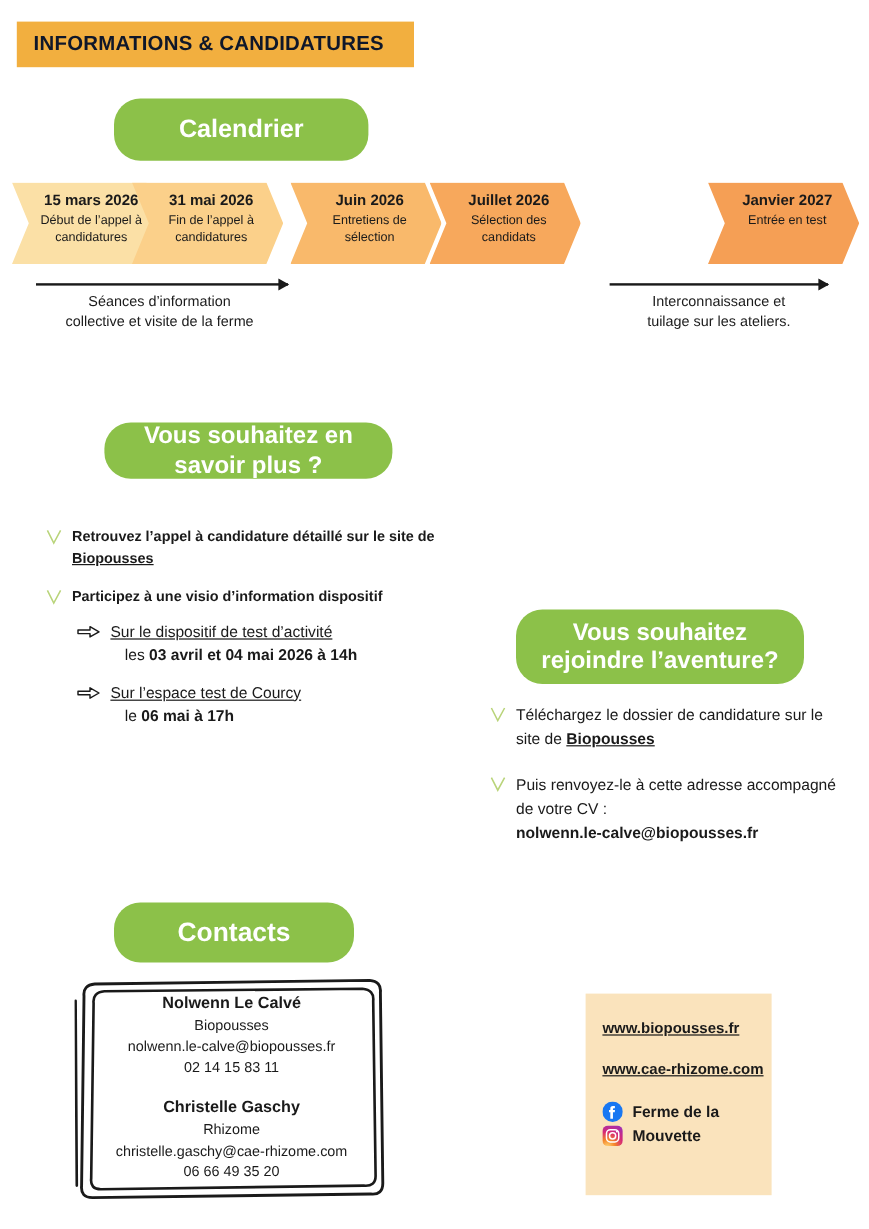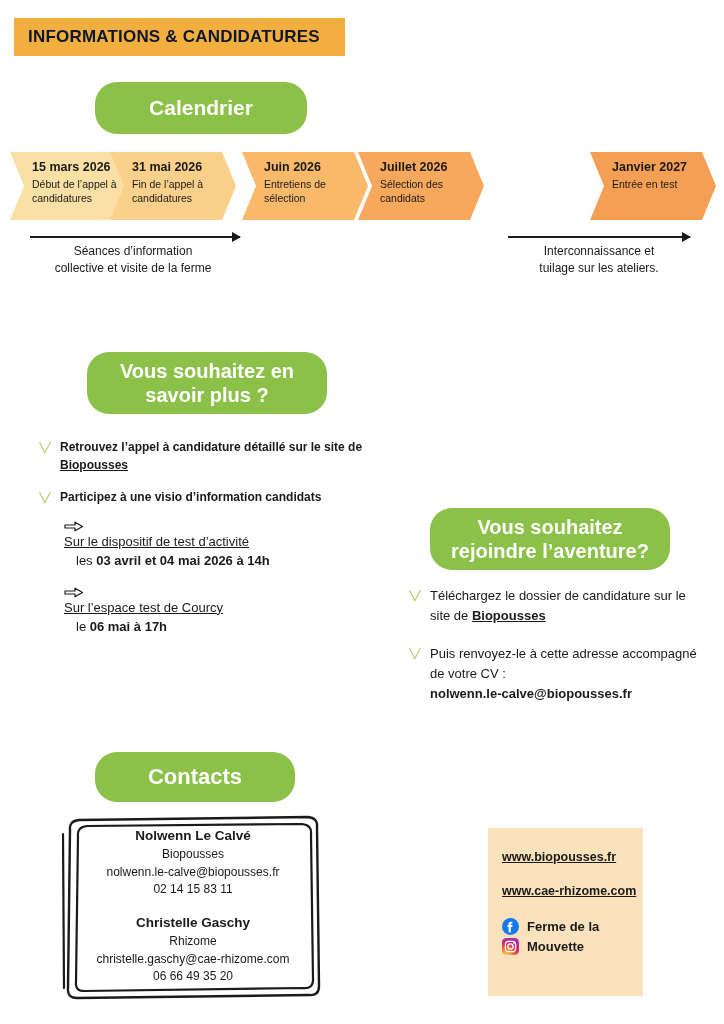--- a/index.html
+++ b/index.html
@@ -48,21 +48,21 @@
     justify-content: center;
     text-align: center;
     line-height: 1.22;
     box-sizing: border-box;
   }
   #pill-calendrier {
     left: 95px; top: 82px; width: 212px; height: 52px;
     font-size: 21px;
   }
   #pill-savoir {
-    left: 87px; top: 352px; width: 240px; height: 62px;
+    left: 87px; top: 352px; width: 240px; height: 47px;
     font-size: 20px;
   }
   #pill-rejoindre {
     left: 430px; top: 508px; width: 240px; height: 62px;
     font-size: 20px;
   }
   #pill-contacts {
     left: 95px; top: 752px; width: 200px; height: 50px;
     font-size: 22px;
   }
@@ -74,21 +74,21 @@
     top: 152px;
     width: 706px;
     height: 68px;
   }
   .chev {
     position: absolute;
     top: 0;
     height: 68px;
     box-sizing: border-box;
     padding: 7px 16px 0 22px;
-    text-align: left;
+    text-align: center;
     color: #1a1a1a;
     clip-path: polygon(0 0, calc(100% - 14px) 0, 100% 50%, calc(100% - 14px) 100%, 0 100%, 14px 50%);
   }
   .chev .cdate {
     font-size: 12.5px;
     font-weight: bold;
     line-height: 1.35;
     white-space: nowrap;
   }
   .chev .cdesc {
@@ -140,21 +140,20 @@
     margin-right: 6px;
     margin-top: 2px;
   }
   .check-icon svg { display: block; }
   .b-text { font-size: 12px; line-height: 1.52; }
 
   .sub-item {
     display: flex;
     align-items: flex-start;
     margin: 0 0 12px 26px;
-    flex-direction: column;
   }
   .arrow-icon {
     flex: 0 0 auto;
     width: 22px;
     margin-right: 6px;
     margin-top: 4px;
   }
   .arrow-icon svg { display: block; }
   .sub-text { font-size: 13px; line-height: 1.5; }
   .sub-text .l2 { display: block; padding-left: 12px; }
@@ -314,21 +313,21 @@
     </span>
     <span class="b-text b"><span>Retrouvez l’appel à candidature détaillé sur le site de </span><span class="u">Biopousses</span></span>
   </div>
 
   <div class="b-item" style="margin-bottom:10px;">
     <span class="check-icon">
       <svg width="14" height="15" viewBox="0 0 14 15">
           <path d="M1.5 2 L6.8 12.5 L12.5 2" fill="none" stroke="#b9d47a" stroke-width="1.3"></path>
         </svg>
     </span>
-    <span class="b-text b">Participez à une visio d’information candidats</span>
+    <span class="b-text b">Participez à une visio d’information dispositif</span>
   </div>
 
   <div class="sub-item">
     <span class="arrow-icon">
       <svg width="20" height="11" viewBox="0 0 20 11">
           <path d="M1 4 L11 4 L11 1.2 L18.5 5.5 L11 9.8 L11 7 L1 7 Z" fill="none" stroke="#1a1a1a" stroke-width="1.2" stroke-linejoin="round"></path>
         </svg>
     </span>
     <span class="sub-text">
       <span class="u">Sur le dispositif de test d’activité</span>

